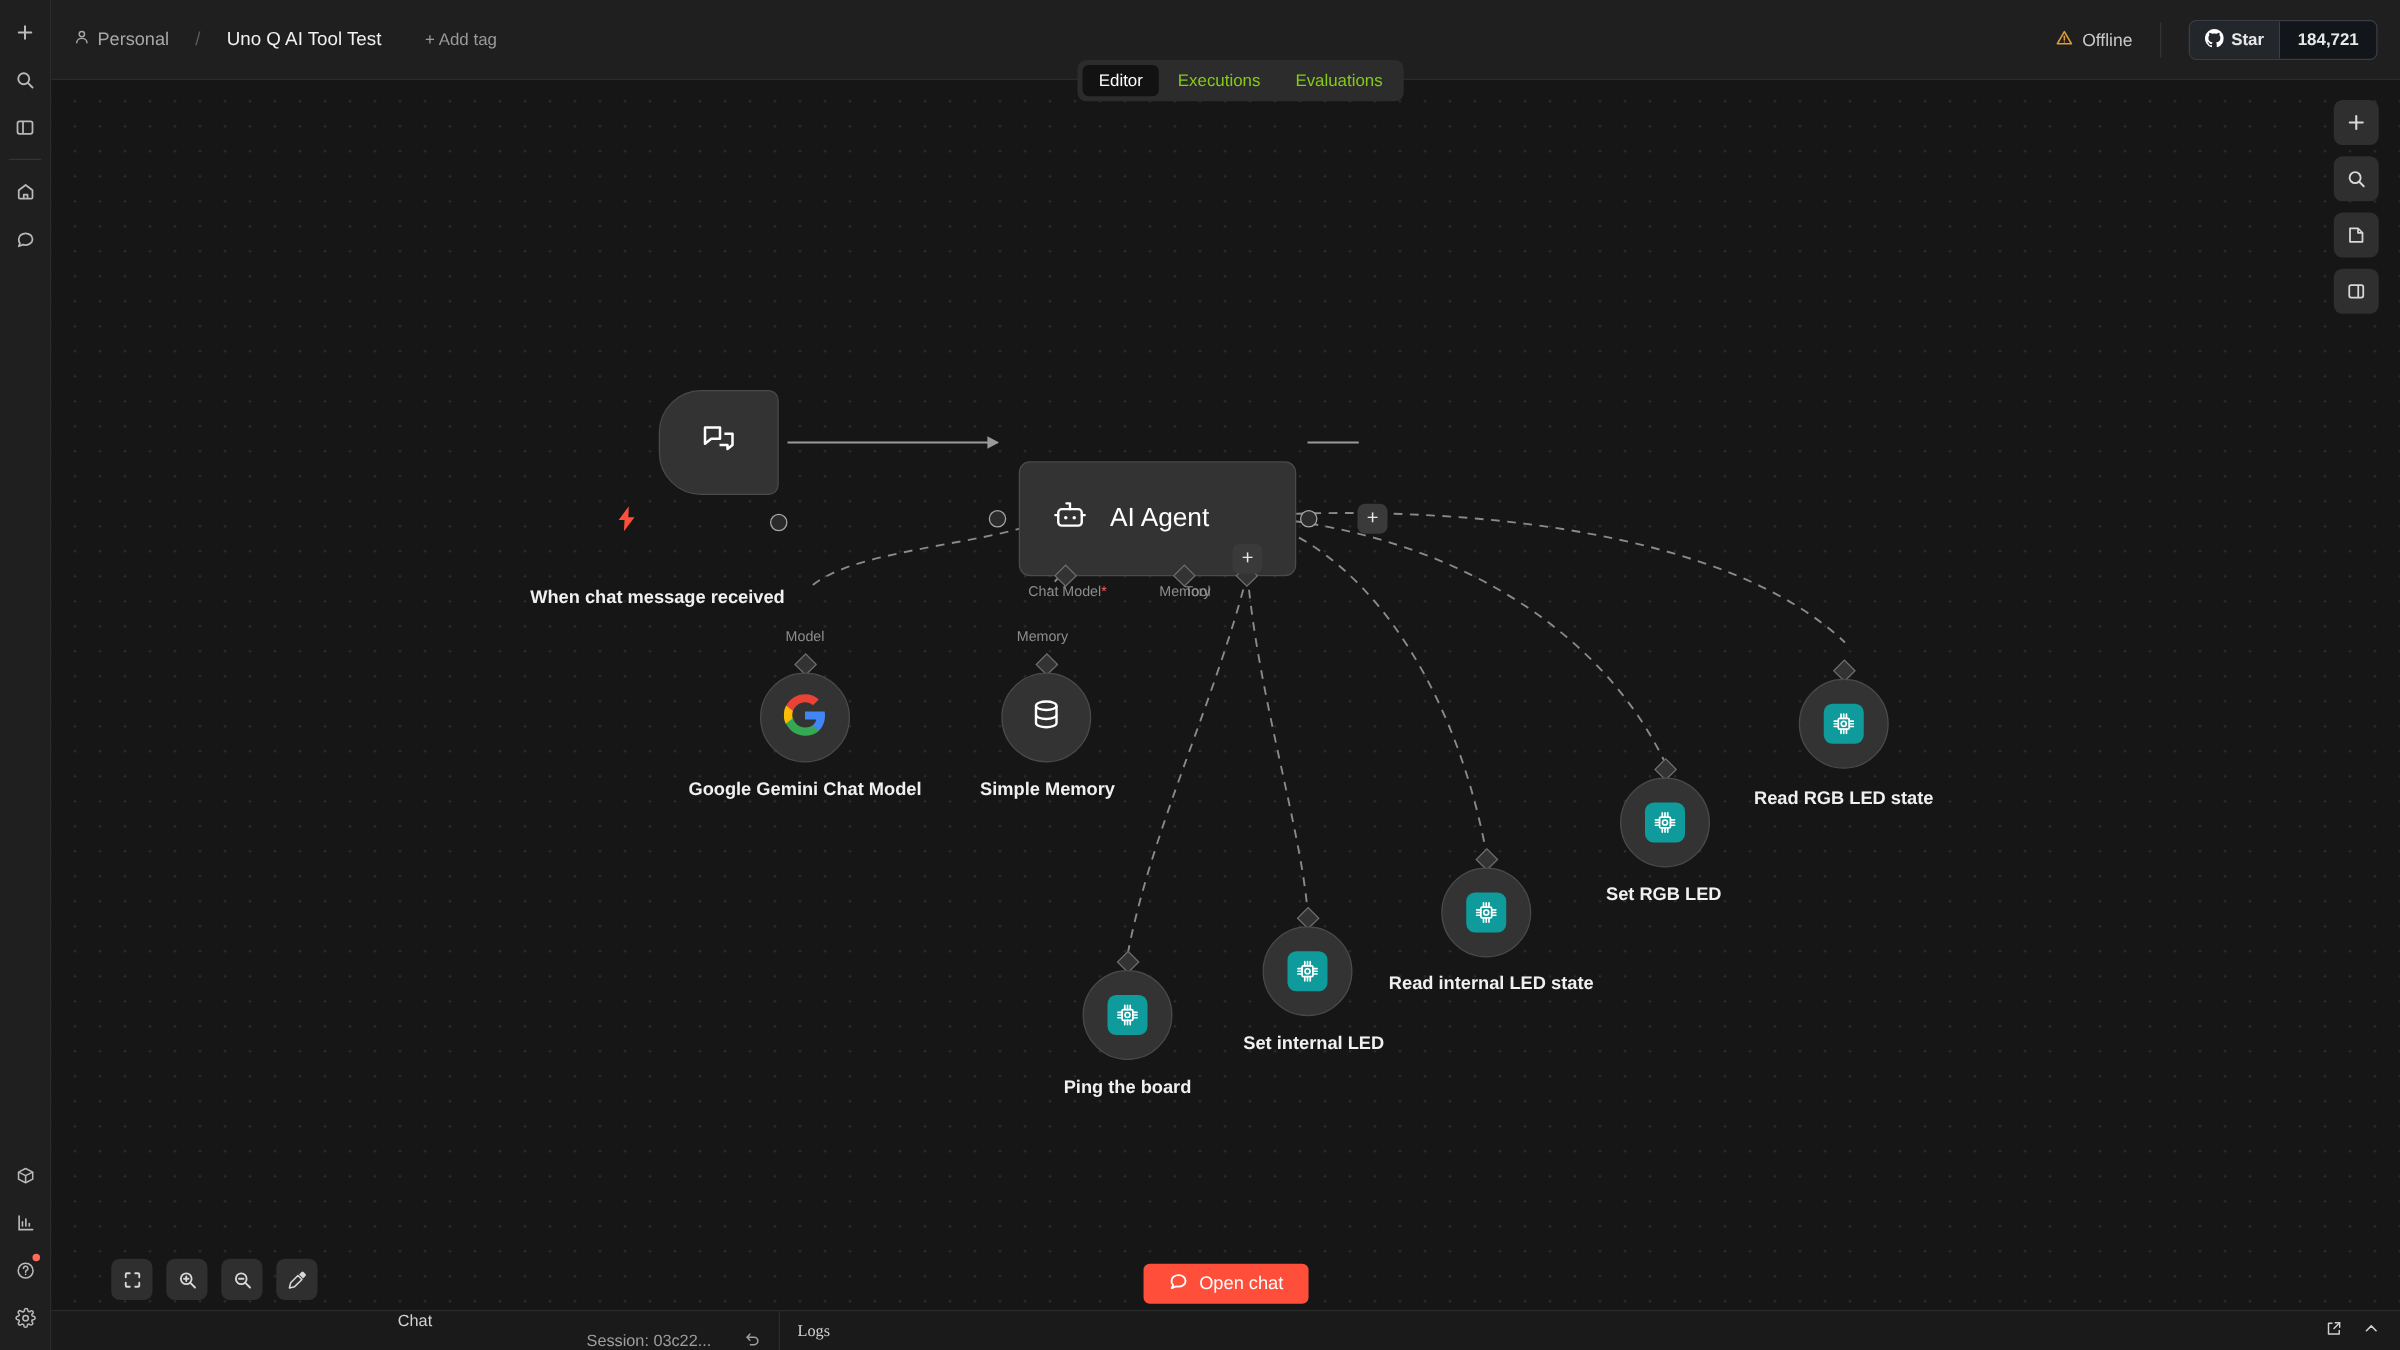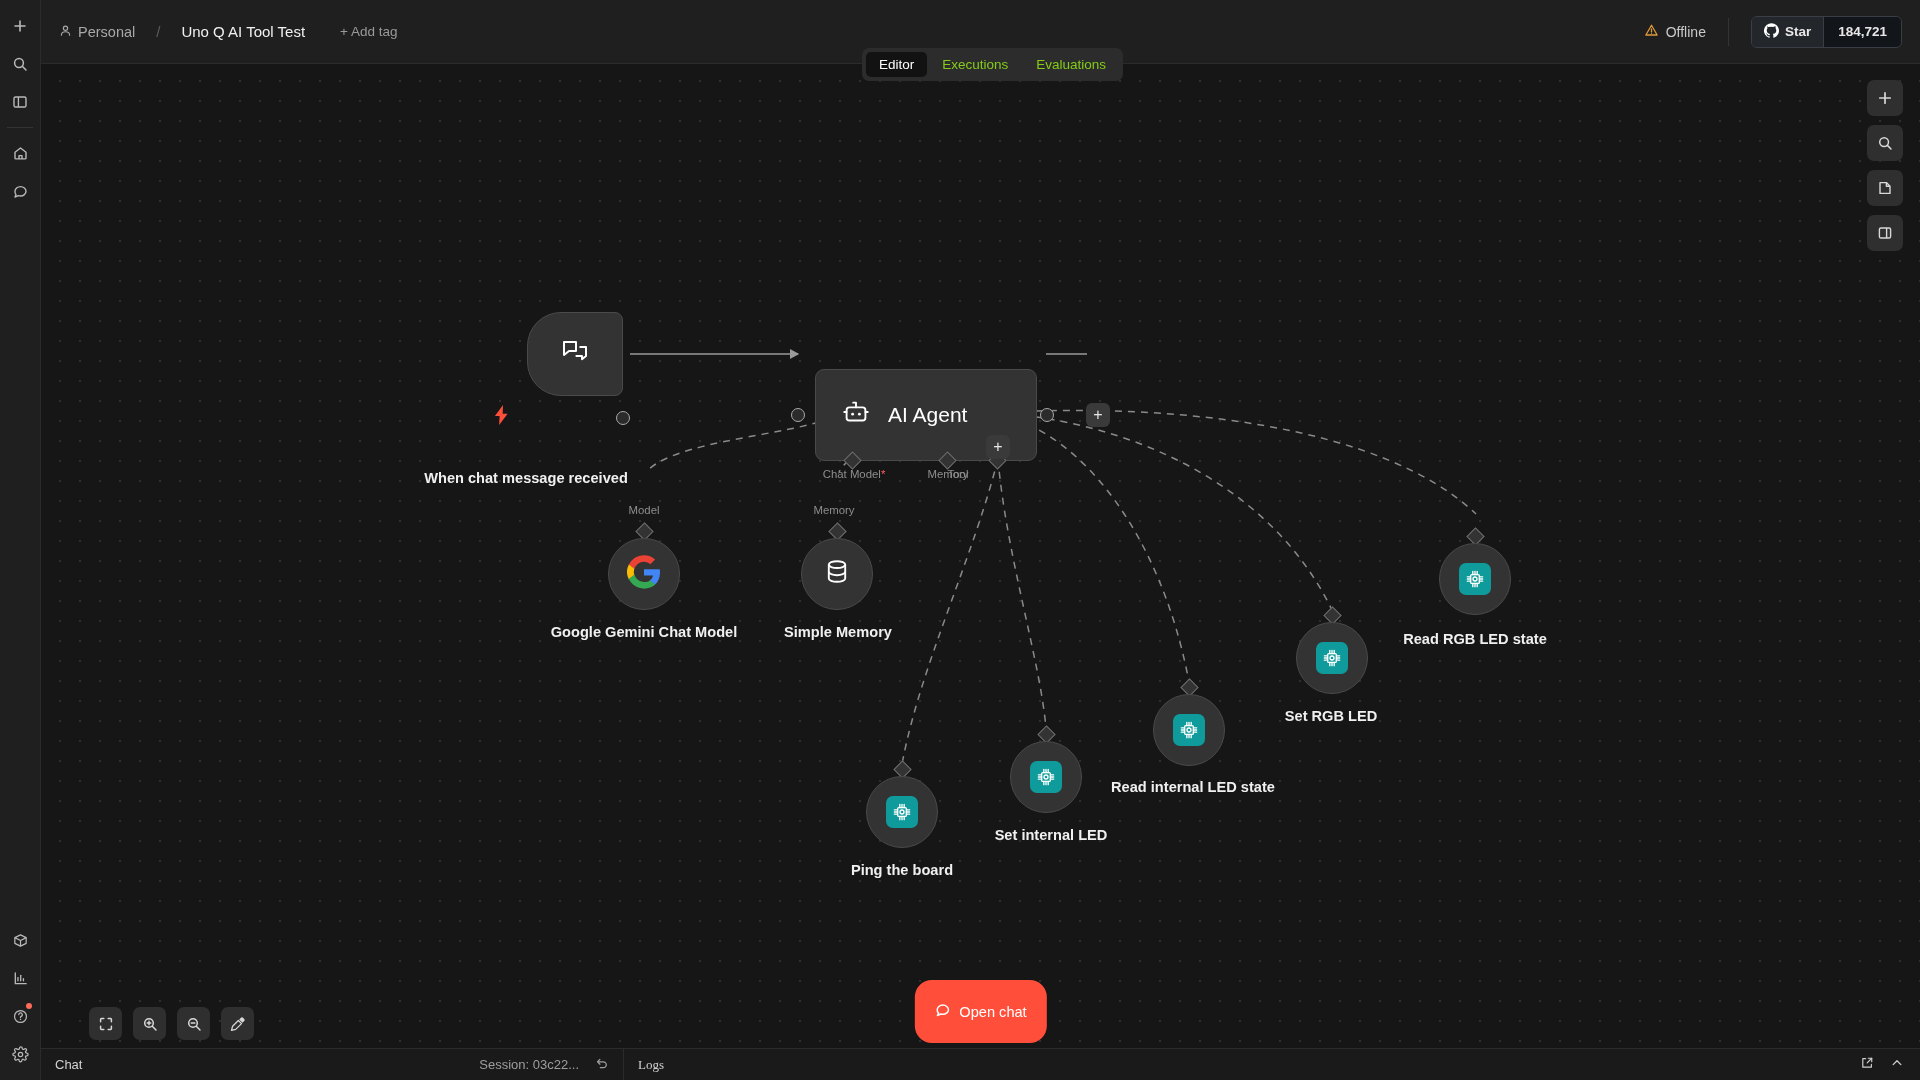--- a/index.html
+++ b/index.html
@@ -164,37 +164,37 @@
     position: absolute; left: 48px; bottom: 40px;
     display: flex; gap: 11px; z-index: 20;
   }
   .zc-btn {
     width: 33px; height: 33px; border-radius: 7px; background: #2f2f2f;
     color: #d8d8d8; display: flex; align-items: center; justify-content: center;
   }
   .open-chat {
     position: absolute; left: 50%; transform: translateX(-50%); bottom: 37px;
     background: #ff4f3b; color: #ffffff; border: none;
-    border-radius: 17px; padding: 22px 20px;
+    border-radius: 5px; padding: 6px 20px;
     font-size: 14.6px; font-family: inherit;
     display: flex; align-items: center; gap: 9px; z-index: 20;
   }
 
   
   .statusbar {
     position: absolute; left: 41px; bottom: 0; right: 0; height: 32px;
     background: #1a1a1a; border-top: 1px solid #2b2b2b;
     display: flex; align-items: center; font-size: 13px; color: #d2d2d2;
     z-index: 35;
   }
   .sb-chat-pane {
     display: flex; align-items: center; width: 583px; height: 100%;
-    padding: 0 14px; border-right: 1px solid #2b2b2b;
-  }
-  .sb-session { margin-left: auto; display: flex; align-items: center; gap: 16px; color: #9e9e9e; }
+    padding: 0 14px; border-right: 1px solid #2b2b2b; flex-direction: column;
+  }
+  .sb-session { margin-left: auto; display: flex; align-items: center; gap: 26px; color: #9e9e9e; }
   .sb-logs { padding: 0 14px; font-family: Liberation Serif, serif; }
   .sb-right { margin-left: auto; display: flex; align-items: center; gap: 16px; padding-right: 16px; color: #cfcfcf; }
 </style>
 </head>
 <body>
 
 <div id="app">
 
   <div class="sidebar">
     <div class="sb-gap-top"></div>

